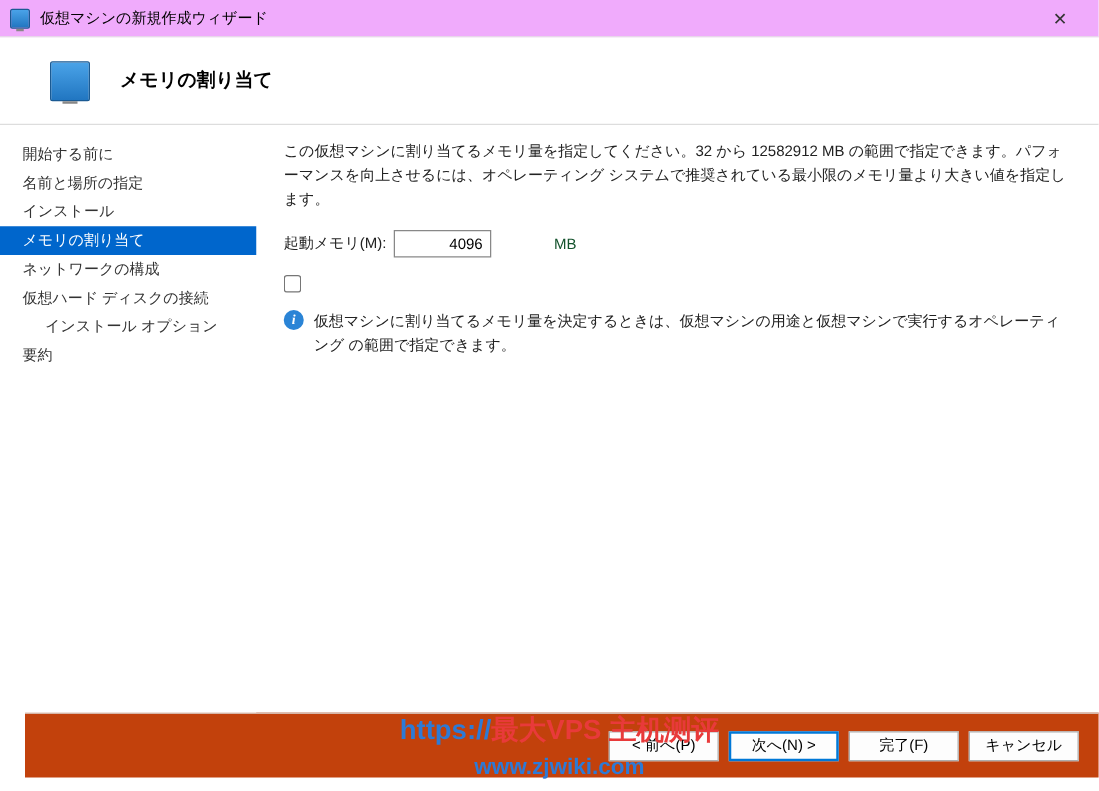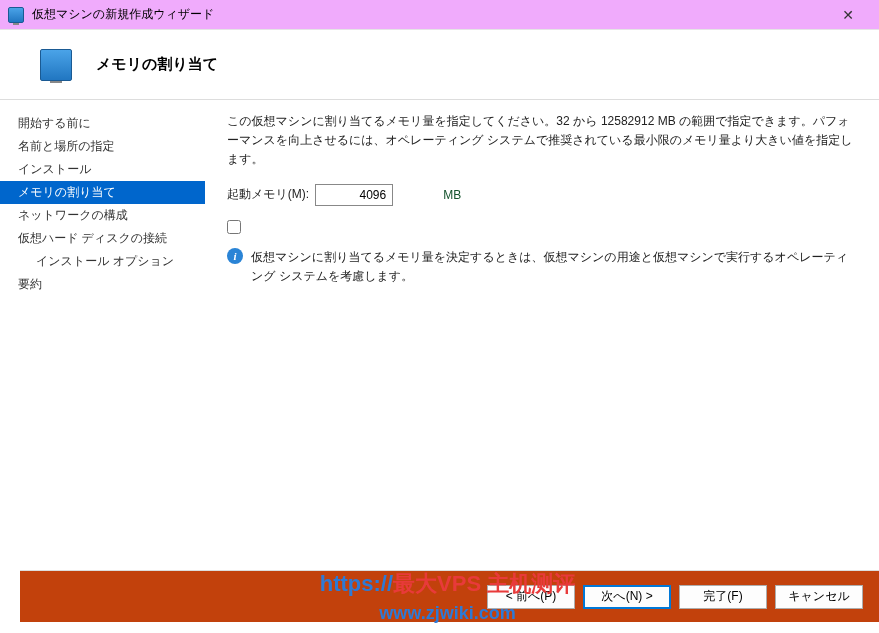--- a/index.html
+++ b/index.html
@@ -71,21 +71,21 @@
       <input type="text" value="4096" style="">
       <span class="unit">MB</span>
     </div>
 
     <div class="checkrow">
       <input type="checkbox" style="">
     </div>
 
     <div class="inforow">
       <div class="info-icon">i</div>
-      <div class="info-text">仮想マシンに割り当てるメモリ量を決定するときは、仮想マシンの用途と仮想マシンで実行するオペレーティング システムを考慮します。</div>
+      <div class="info-text">仮想マシンに割り当てるメモリ量を決定するときは、仮想マシンの用途と仮想マシンで実行するオペレーティング の範囲で指定できます。</div>
     </div>
   </div>
 </div>
 
 <div class="footer">
   <button class="btn">&lt; 前へ(P)</button>
   <button class="btn primary">次へ(N) &gt;</button>
   <button class="btn">完了(F)</button>
   <button class="btn">キャンセル</button>
 </div>

